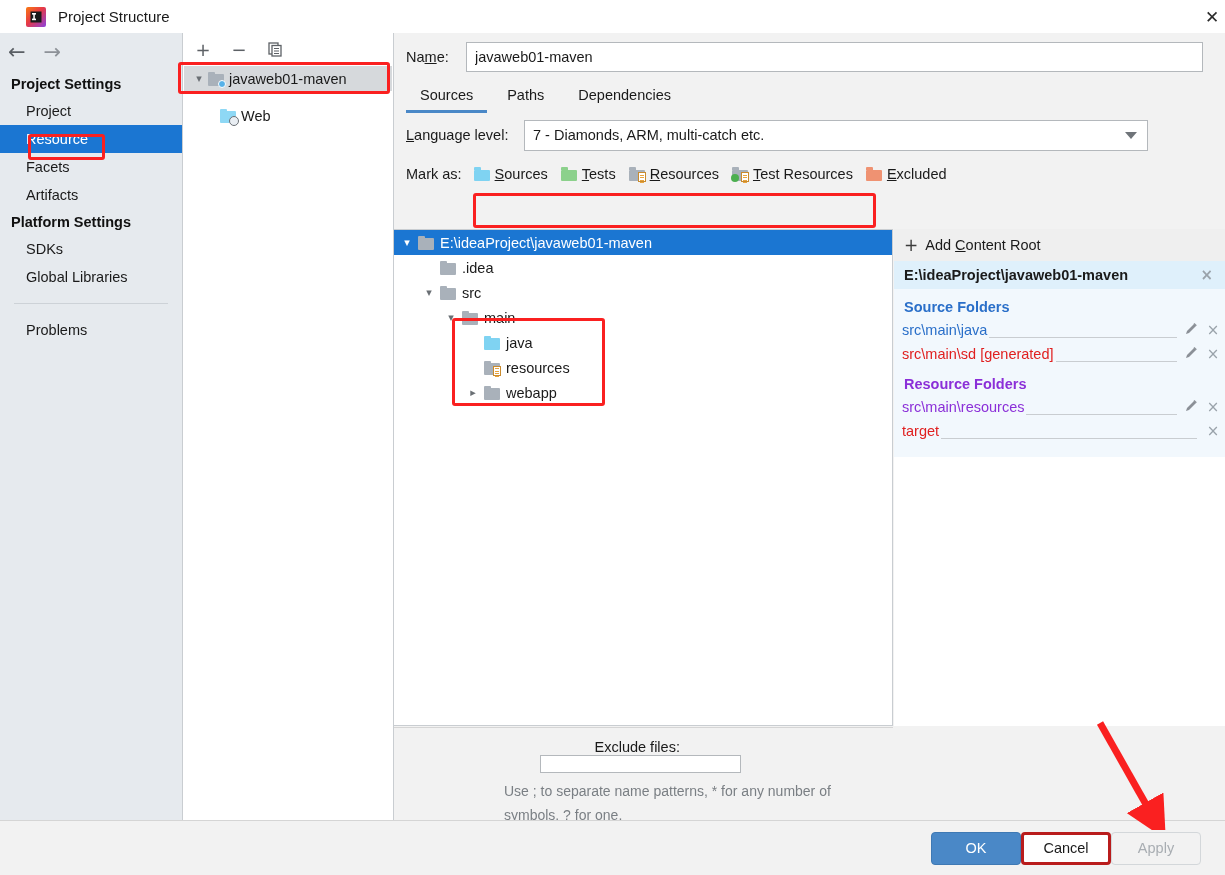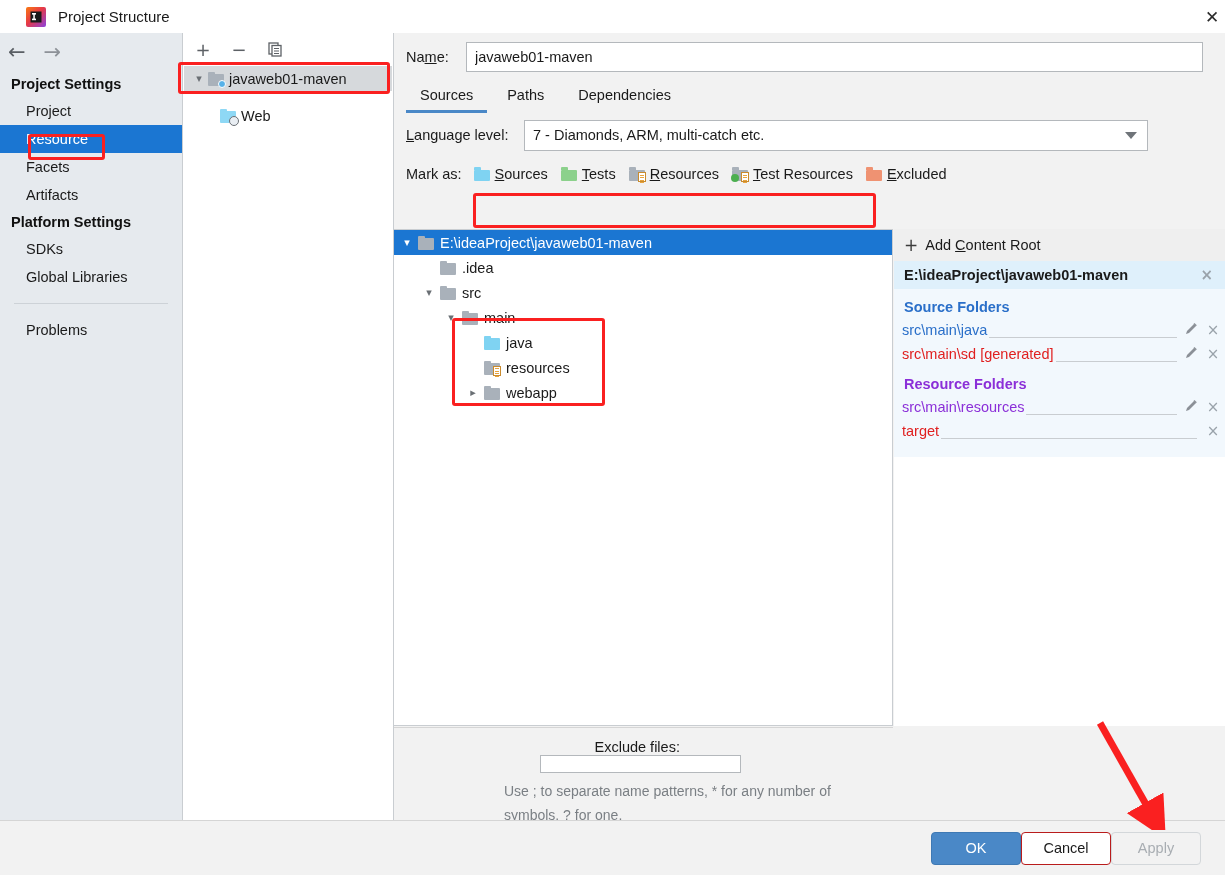--- a/index.html
+++ b/index.html
@@ -160,21 +160,21 @@
     position: absolute; left: 0; top: 820px; width: 1225px; height: 55px;
     background: #f2f2f2; border-top: 1px solid #d5d5d5;
     display: flex; align-items: center; justify-content: flex-end; padding-right: 24px; 
   }
   .btn {
     height: 33px; min-width: 90px; border-radius: 4px; font-size: 14.5px;
     display: flex; align-items: center; justify-content: center; cursor: pointer;
     font-family: "Liberation Sans", sans-serif;
   }
   .btn-ok { background: #4a88c7; color: #fff; border: 1px solid #3f79b4; }
-  .btn-cancel { background: #ffffff; color: #1a1a1a; border: 1px solid #b91c1c; }
+  .btn-cancel { background: #ffffff; color: #1a1a1a; border: 3px solid #b91c1c; }
   .btn-apply { background: #f2f2f2; color: #a8adb2; border: 1px solid #d3d7da; }
 
   
   .fi { position: relative; width: 16px; height: 14px; flex: none; display: inline-block; }
   .fi .tabp { position: absolute; left: 0; top: 0; width: 7px; height: 3px; border-radius: 1px 1px 0 0; }
   .fi .body { position: absolute; left: 0; top: 2.5px; width: 16px; height: 11.5px; border-radius: 1px; }
   .fi-gray .tabp, .fi-gray .body { background: #a9b1ba; }
   .fi-blue .tabp, .fi-blue .body { background: #7fd3f2; }
   .fi-blue2 .tabp, .fi-blue2 .body { background: #8ed8f5; }
   .fi-green .tabp, .fi-green .body { background: #8cd18c; }

